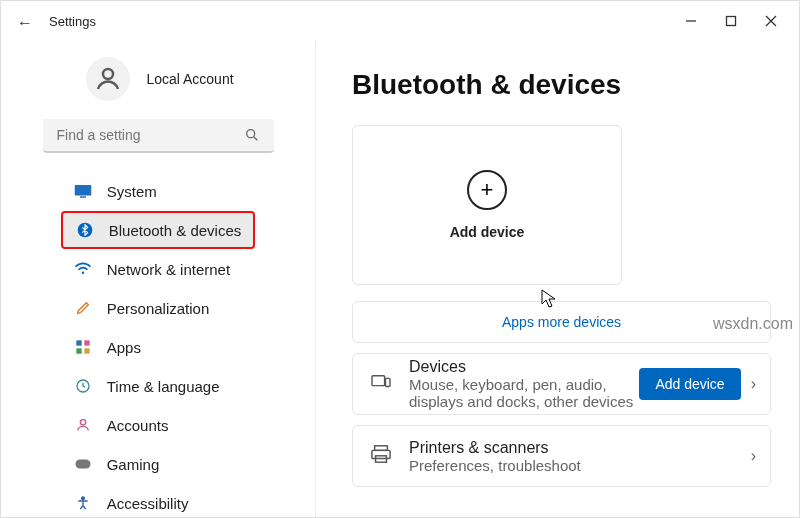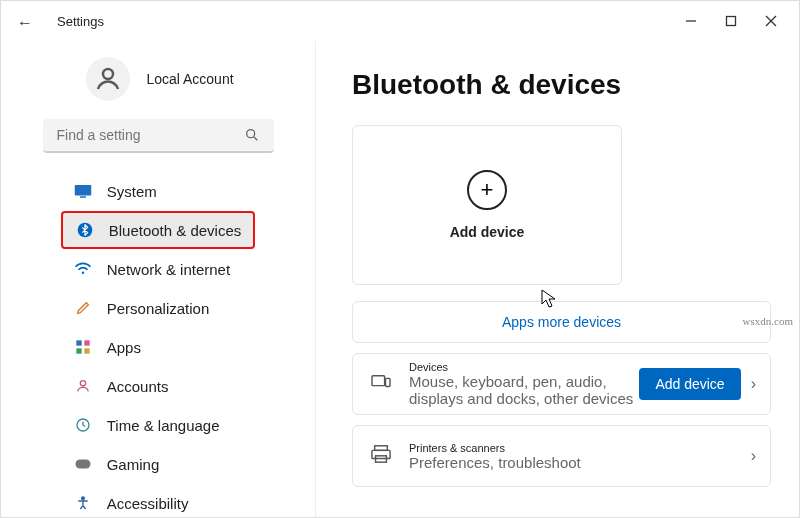--- a/index.html
+++ b/index.html
@@ -1,19 +1,19 @@
 <!DOCTYPE html>
 <html><head>
 <meta charset="utf-8">
 <style>
   * { box-sizing: border-box; margin: 0; padding: 0; font-family: "Segoe UI", Arial, sans-serif; }
   body { width: 800px; height: 518px; background: #fff; overflow: hidden; position: relative; border: 1px solid #ddd; }
   .titlebar { height: 40px; display: flex; align-items: center; padding: 0 8px; }
   .back-btn { width: 32px; height: 32px; display: flex; align-items: center; justify-content: center; border: none; background: transparent; font-size: 16px; color: #333; }
-  .title { font-size: 13px; color: #222; margin-left: 16px; font-weight: 500; }
+  .title { font-size: 13px; color: #222; margin-left: 8px; font-weight: 500; }
   .win-controls { margin-left: auto; display: flex; }
   .win-controls button { width: 40px; height: 32px; border: none; background: transparent; display: flex; align-items: center; justify-content: center; }
   .win-controls svg { stroke: #333; fill: none; }
   .app-body { display: flex; height: calc(100% - 40px); }
   .sidebar { width: 315px; padding: 12px 0 0 0; border-right: 1px solid #eee; display: flex; flex-direction: column; align-items: center; }
   .profile { display: flex; align-items: center; padding: 4px 16px 18px 20px; }
   .avatar { width: 44px; height: 44px; border-radius: 50%; background: #f1f1f1; display: flex; align-items: center; justify-content: center; margin-right: 16px; }
   .avatar svg { stroke: #5a5a5a; fill: none; stroke-width: 2; }
   .profile-name { font-size: 14px; color: #222; }
   .search-wrap { padding: 0 14px 14px; }
@@ -28,25 +28,25 @@
   .main { flex: 1; padding: 28px 28px 0 36px; overflow-y: auto; }
   .page-title { font-size: 28px; font-weight: 600; color: #111; margin-bottom: 24px; }
   .add-device-card { width: 270px; height: 160px; border: 1px solid #e5e5e5; border-radius: 6px; background: #fff; display: flex; flex-direction: column; align-items: center; justify-content: center; box-shadow: 0 0 2px rgba(0,0,0,0.04); }
   .add-circle { width: 40px; height: 40px; border: 2px solid #222; border-radius: 50%; display: flex; align-items: center; justify-content: center; font-size: 22px; line-height: 1; margin-bottom: 14px; }
   .add-device-label { font-size: 14px; font-weight: 600; color: #222; }
   .cursor-icon { position: absolute; left: 540px; top: 288px; pointer-events: none; }
   .view-more-btn { width: 100%; height: 42px; margin-top: 16px; border: 1px solid #e5e5e5; border-radius: 6px; background: #fff; color: #0067c0; font-size: 14px; font-weight: 500; cursor: pointer; }
   .setting-row { display: flex; align-items: center; height: 62px; border: 1px solid #e5e5e5; border-radius: 6px; background: #fff; padding: 0 14px; margin-top: 10px; cursor: pointer; }
   .setting-row .row-ico { width: 28px; text-align: center; margin-right: 14px; color: #555; }
   .row-text { flex: 1; }
-  .row-title { font-size: 11px; color: #222; }
+  .row-title { font-size: 16px; color: #222; }
   .row-sub { font-size: 15px; color: #666; }
   .pill-btn { background: #0067c0; color: #fff; border: none; border-radius: 4px; font-size: 14px; font-weight: 500; padding: 8px 16px; margin-right: 10px; cursor: pointer; }
   .chev { font-size: 16px; color: #666; }
-  .watermark { position: absolute; right: 6px; top: 314px; font-size: 11px; color: #888; font-family: Liberation Serif, serif; }
+  .watermark { position: absolute; right: 6px; top: 314px; font-size: 16px; color: #888; }
   
   .ic-blue { color: #0067c0; }
   .ic-orange { color: #e28b1e; }
   .ic-pink { color: #d85a8c; }
   .ic-teal { color: #2aa198; }
   .ic-navy { color: #2e5fa3; }
 </style>
 </head>
 <body>
 
@@ -138,36 +138,36 @@
           <svg width="16" height="16" viewBox="0 0 24 24">
               <rect x="2" y="2" width="8" height="8" fill="#2e6fb0"></rect>
               <rect x="14" y="2" width="8" height="8" fill="#d85a8c"></rect>
               <rect x="2" y="14" width="8" height="8" fill="#3a9d5a"></rect>
               <rect x="14" y="14" width="8" height="8" fill="#d1a23f"></rect>
             </svg>
         </span>
         <span>Apps</span>
       </li>
       <li class="nav-item">
+        <span class="ico ic-teal">
+          <svg width="16" height="16" viewBox="0 0 24 24" fill="none" stroke="#3a8a9a" stroke-width="2">
+              <circle cx="12" cy="12" r="9"></circle>
+              <path d="M12 7v5l3 2"></path>
+            </svg>
+        </span>
+        <span>Time &amp; language</span>
+      </li>
+      <li class="nav-item">
         <span class="ico ic-pink">
           <svg width="16" height="16" viewBox="0 0 24 24" fill="none" stroke="#c45a88" stroke-width="2">
               <circle cx="12" cy="8" r="4"></circle>
               <path d="M4 20c1-4 5-6 8-6s7 2 8 6"></path>
             </svg>
         </span>
         <span>Accounts</span>
-      </li>
-      <li class="nav-item">
-        <span class="ico ic-teal">
-          <svg width="16" height="16" viewBox="0 0 24 24" fill="none" stroke="#3a8a9a" stroke-width="2">
-              <circle cx="12" cy="12" r="9"></circle>
-              <path d="M12 7v5l3 2"></path>
-            </svg>
-        </span>
-        <span>Time &amp; language</span>
       </li>
       <li class="nav-item">
         <span class="ico">
           <svg width="18" height="14" viewBox="0 0 24 16" fill="#777">
               <rect x="2" y="2" width="20" height="12" rx="6"></rect>
             </svg>
         </span>
         <span>Gaming</span>
       </li>
       <li class="nav-item">

